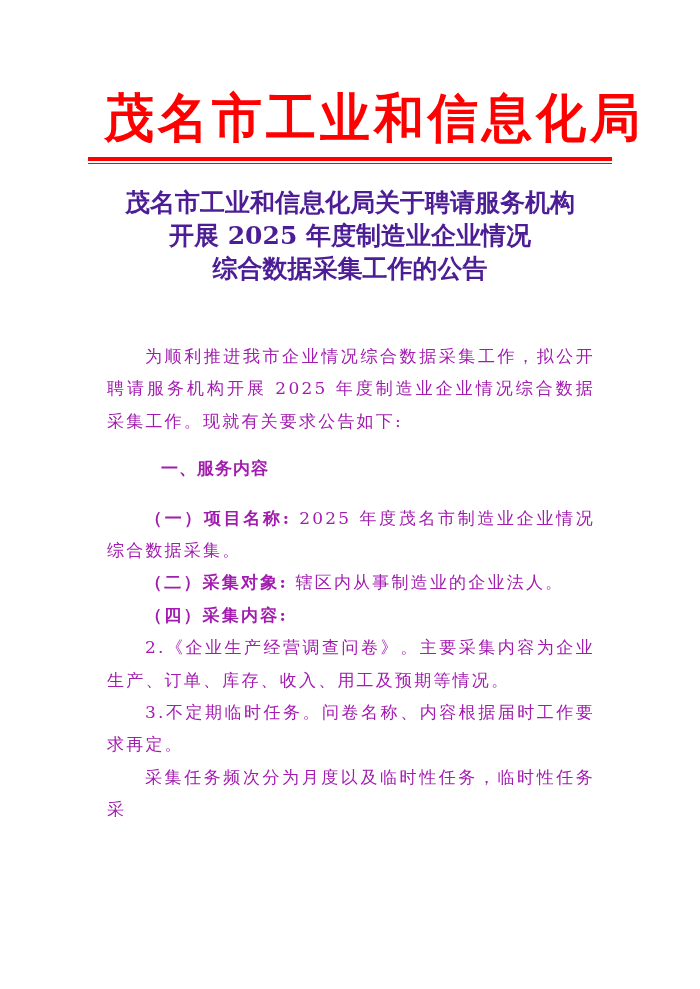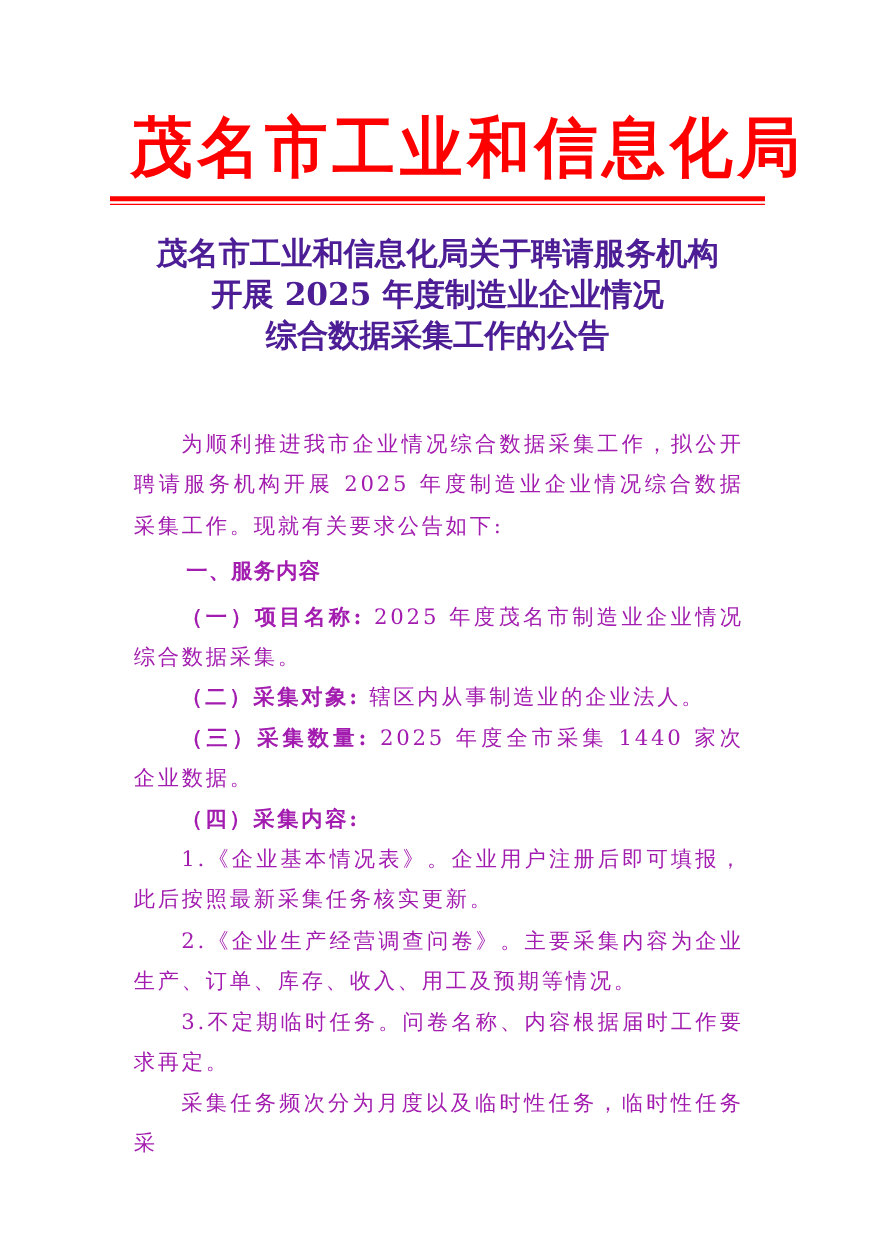--- a/index.html
+++ b/index.html
@@ -84,21 +84,21 @@
       line-height: 32.4px;
       color: #a21caf;
       letter-spacing: 2.2px;
     }
     .para {
       margin: 0;
       text-indent: 38px;
       text-align: justify;
     }
     .heading-1 {
-      margin: 4px;
+      margin: 16px;
       text-indent: 38px;
       font-family: Liberation Sans, sans-serif;
       font-weight: bold;
       letter-spacing: 1px;
     }
     .sub-label {
       font-weight: bold;
       font-family: "DejaVu Serif", "Liberation Serif", serif;
     }
     .footer-space {
@@ -132,29 +132,25 @@
     <p class="heading-1">一、服务内容</p>
 
     <p class="para">
       <span class="sub-label">（一）项目名称:</span><span> 2025 年度茂名市制造业企业情况综合数据采集。</span>
     </p>
 
     <p class="para">
       <span class="sub-label">（二）采集对象:</span><span> 辖区内从事制造业的企业法人。</span>
     </p>
 
-    <p class="para">
-      <span class="sub-label">（三）采集数量:</span><span> 2025 年度全市采集 1440 家次企业数据。</span>
-    </p>
 
     <p class="para">
       <span class="sub-label">（四）采集内容:</span>
     </p>
 
-    <p class="para">1.《企业基本情况表》。企业用户注册后即可填报，此后按照最新采集任务核实更新。</p>
     <p class="para">2.《企业生产经营调查问卷》。主要采集内容为企业生产、订单、库存、收入、用工及预期等情况。</p>
     <p class="para">3.不定期临时任务。问卷名称、内容根据届时工作要求再定。</p>
 
     <p class="para">采集任务频次分为月度以及临时性任务，临时性任务采</p>
   </div>
 
   <div class="footer-space"></div>
 </div>
 
 </body></html>

